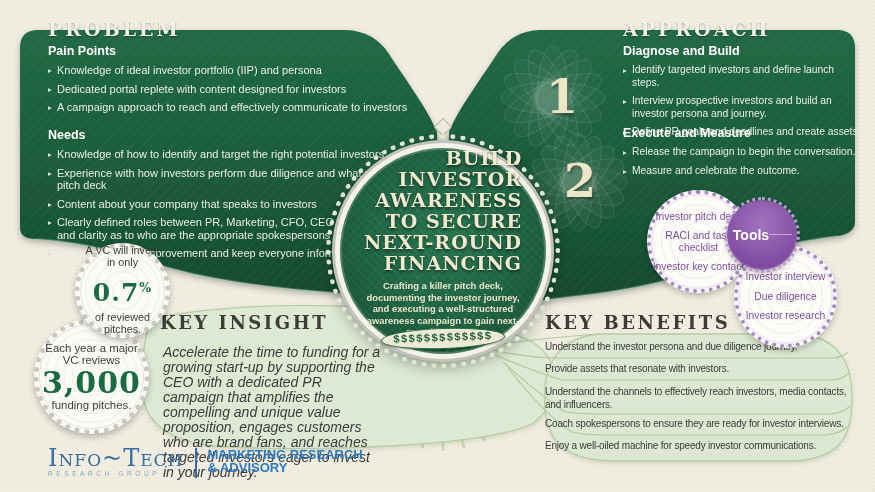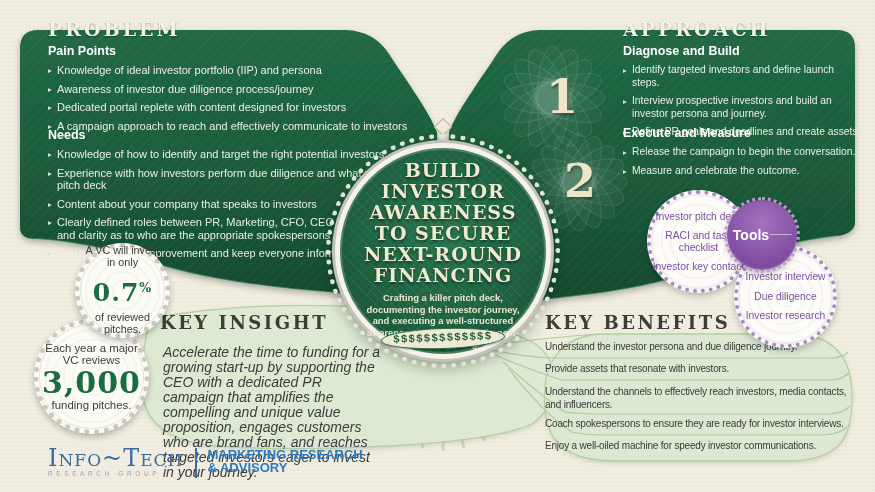--- a/index.html
+++ b/index.html
@@ -53,21 +53,21 @@
   .circle-white{position:absolute;inset:4px;border-radius:50%;background:#f5f3e9;}
   .circle-face{
     position:absolute;inset:9px;border-radius:50%;
     background:
       repeating-linear-gradient(45deg, rgba(255,255,255,.05) 0 1px, transparent 1px 6px),
       repeating-linear-gradient(-45deg, rgba(255,255,255,.04) 0 1px, transparent 1px 6px),
       radial-gradient(circle at 50% 42%, #27764f 0%, #1d6040 55%, #154a2c 100%);
     display:flex;flex-direction:column;align-items:center;
     box-shadow:inset 0 0 0 2px rgba(210,225,200,.25);
   }
-  .c-title{margin-top:12px;text-align:center;}
+  .c-title{text-align:right;}
   .c-title div{
     font-family:"DejaVu Serif","Liberation Serif",serif;font-weight:bold;
     font-size:19px;line-height:21px;letter-spacing:1px;color:#f0ead0;
     text-shadow:0 2px 3px rgba(0,0,0,.5);
   }
   .c-sub{
     margin-top:6px;width:172px;text-align:center;
     font-size:9.4px;line-height:11.6px;color:#e9e6cf;font-weight:bold;
   }
   .c-ribbon{
@@ -236,21 +236,20 @@
       <path d="M 503,362 Q 540,395 565,412 Q 580,414 600,414 L 830,414 Q 843,413 850,406"></path>
       <path d="M 508,368 Q 545,415 572,432 Q 585,435 605,435 L 824,435 Q 840,434 847,427"></path>
     </g>
   </svg>
 
   <div class="wing-title" style="left:48px;top:18px;">PROBLEM</div>
   <div class="problem-block">
     <p class="sub-head">Pain Points</p>
     <ul class="blist">
       <li>Knowledge of ideal investor portfolio (IIP) and persona</li>
-      <li>Awareness of investor due diligence process/journey</li>
       <li>Dedicated portal replete with content designed for investors</li>
       <li>A campaign approach to reach and effectively communicate to investors</li>
     </ul>
   </div>
   <div class="needs-block">
     <p class="sub-head">Needs</p>
     <ul class="blist">
       <li>Knowledge of how to identify and target the right potential investors</li>
       <li>Experience with how investors perform due diligence and what makes a killer pitch deck</li>
       <li>Content about your company that speaks to investors</li>

